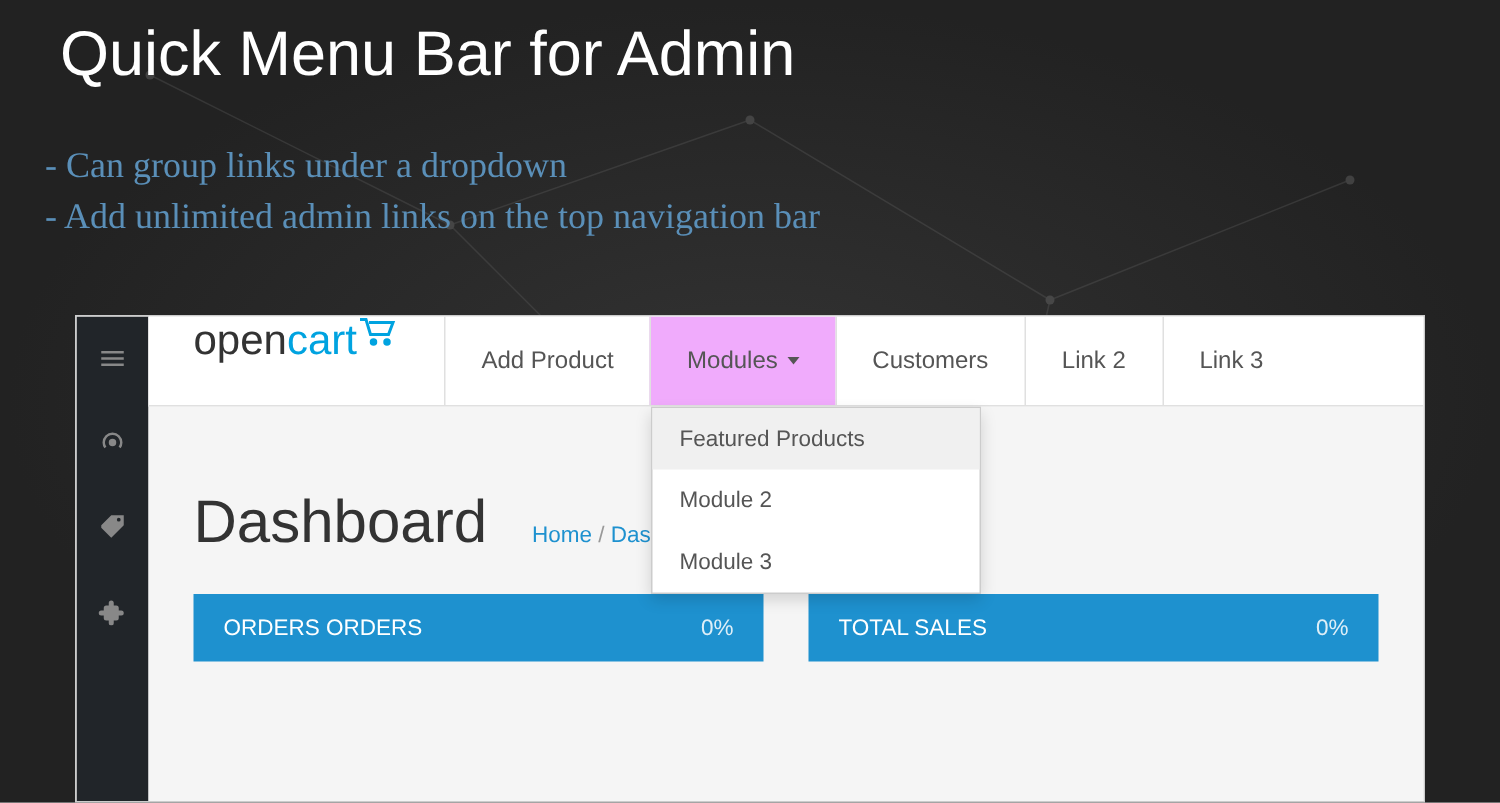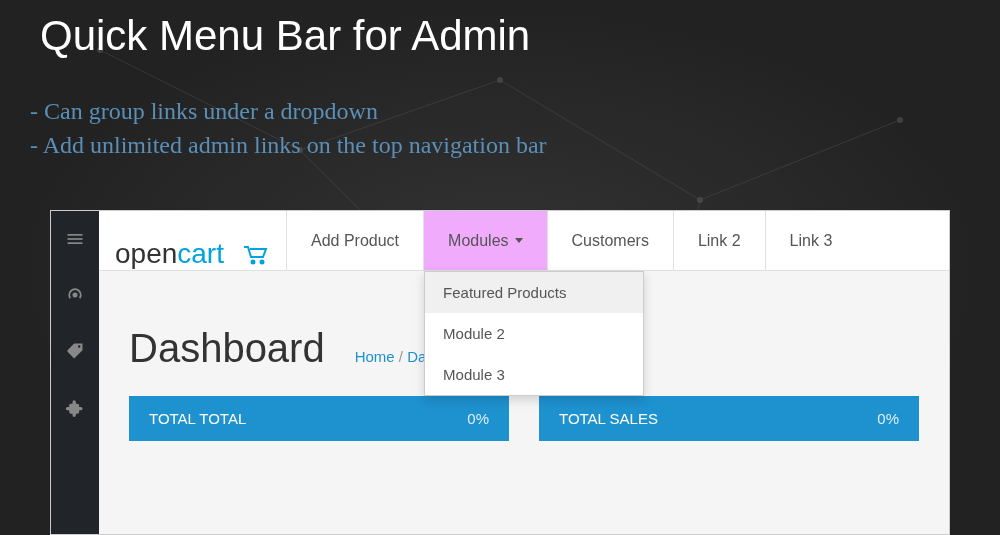--- a/index.html
+++ b/index.html
@@ -74,24 +74,24 @@
       background: #f5f5f5;
     }
     .topbar {
       height: 60px;
       background: #fff;
       border-bottom: 1px solid #e0e0e0;
       display: flex;
       align-items: stretch;
     }
     .logo {
-      padding: 0 16px;
-      display: flex;
-      align-items: flex-end;
-      gap: 18px;
+      padding: 0 30px;
+      display: flex;
+      align-items: flex-start;
+      gap: 0;
     }
     .logo-text {
       font-size: 28px;
       font-weight: 400;
     }
     .logo-open { color: #333; }
     .logo-cart { color: #00a3e0; }
     .logo-icon {
       color: #00a3e0;
       font-size: 20px;
@@ -281,21 +281,21 @@
       <div class="content">
         <div class="page-title-row">
           <h2 class="page-title">Dashboard</h2>
           <div class="breadcrumb">
             <a>Home</a><span> / </span><a>Das</a>
           </div>
         </div>
 
         <div class="stats-row">
           <div class="stat-card">
-            <span>TOTAL TOTAL</span>
+            <span>ORDERS ORDERS</span>
             <span class="stat-pct">0%</span>
           </div>
           <div class="stat-card">
             <span>TOTAL SALES</span>
             <span class="stat-pct">0%</span>
           </div>
         </div>
       </div>
     </div>
   </div>

